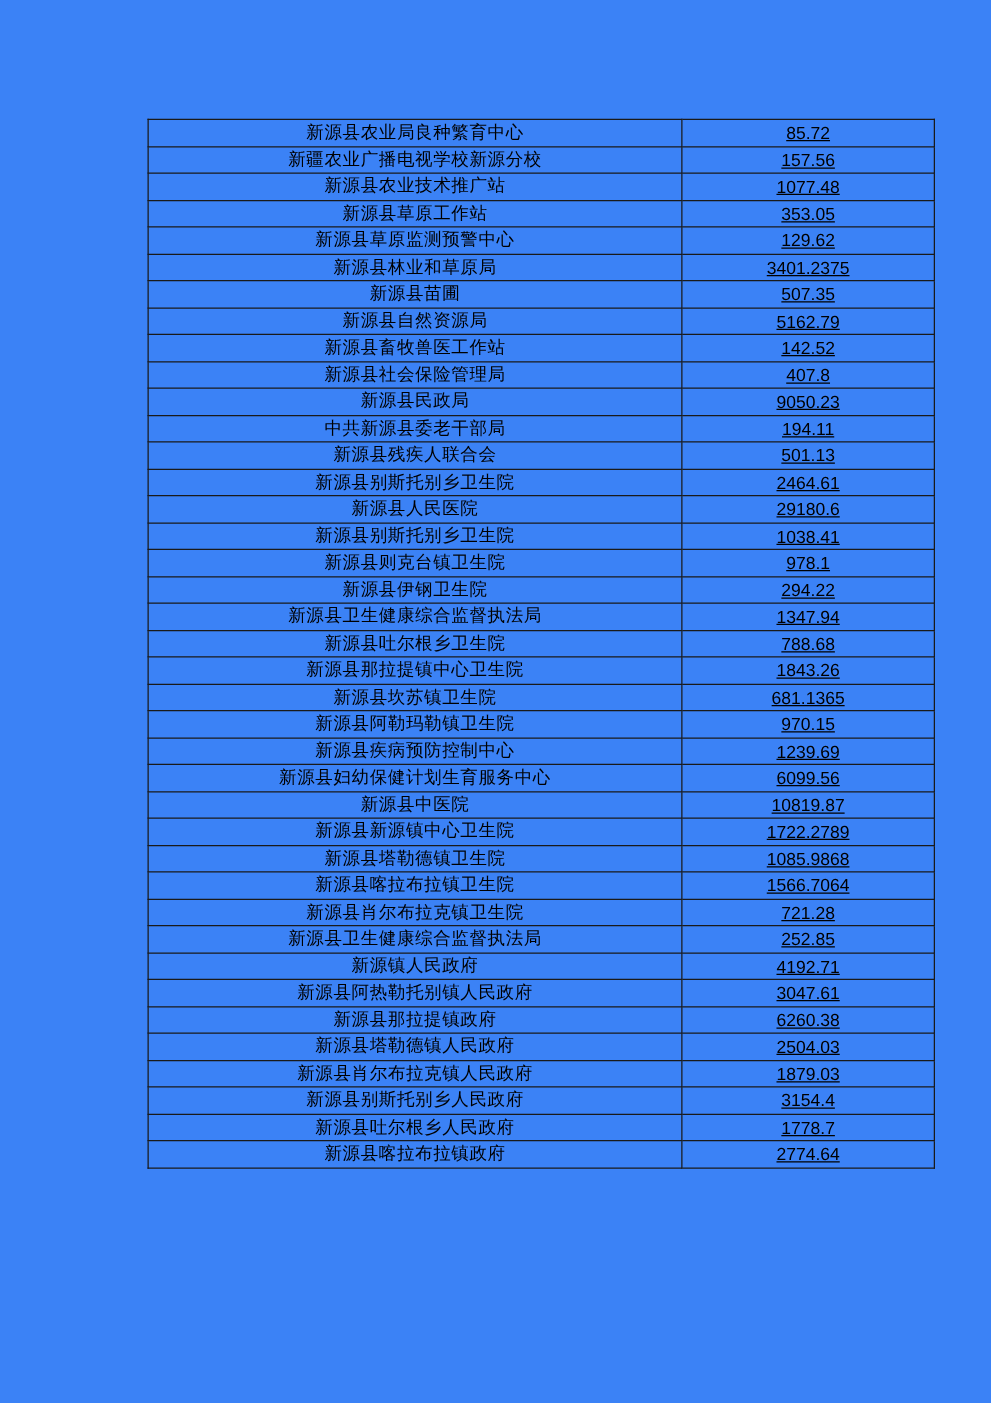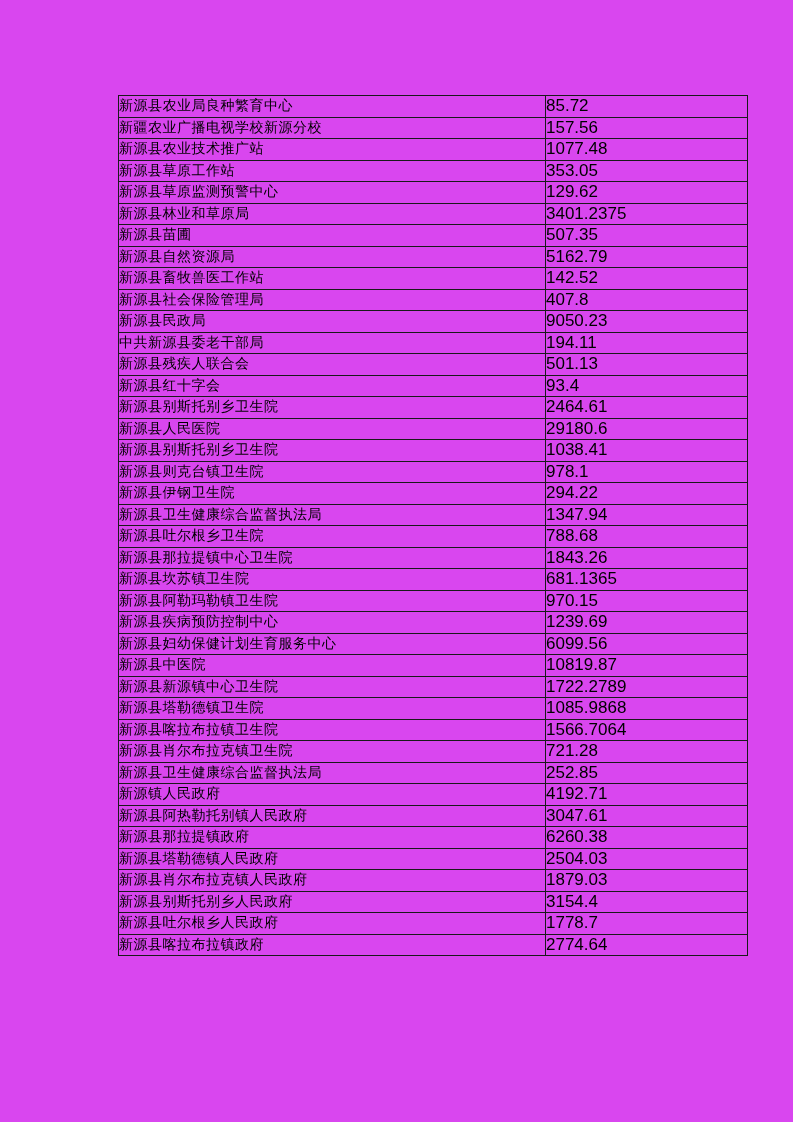--- a/index.html
+++ b/index.html
@@ -13,21 +13,22 @@
     position: relative;
     overflow: hidden;
     font-family: "Liberation Serif", serif;
   }
   .page {
     position: absolute;
     left: 0;
     top: 0;
     width: 793px;
     height: 1122px;
-    background: #d946ef;
+    background: #3b82f6;
+    text-align: center;
   }
   table.budget-table {
     position: absolute;
     left: 118px;
     top: 95px;
     width: 627px;
     border-collapse: collapse;
     table-layout: fixed;
   }
   table.budget-table tr {
@@ -45,21 +46,22 @@
     width: 426px;
     padding-left: 7px;
     font-family: "Liberation Serif", serif;
     font-size: 14px;
     letter-spacing: 0.5px;
   }
   td.value-cell {
     width: 201px;
     padding-left: 8px;
     font-family: "Liberation Sans", sans-serif;
-    font-size: 17px;
+    font-size: 14px;
+    text-decoration: underline;
   }
 </style>
 </head>
 <body>
 
 <div class="page">
   <table class="budget-table">
     <tbody id="table-body">
         <tr>
           <td class="name-cell">新源县农业局良种繁育中心</td>
@@ -107,24 +109,20 @@
         </tr>
         <tr>
           <td class="name-cell">中共新源县委老干部局</td>
           <td class="value-cell">194.11</td>
         </tr>
         <tr>
           <td class="name-cell">新源县残疾人联合会</td>
           <td class="value-cell">501.13</td>
         </tr>
         <tr>
-          <td class="name-cell">新源县红十字会</td>
-          <td class="value-cell">93.4</td>
-        </tr>
-        <tr>
           <td class="name-cell">新源县别斯托别乡卫生院</td>
           <td class="value-cell">2464.61</td>
         </tr>
         <tr>
           <td class="name-cell">新源县人民医院</td>
           <td class="value-cell">29180.6</td>
         </tr>
         <tr>
           <td class="name-cell">新源县别斯托别乡卫生院</td>
           <td class="value-cell">1038.41</td>

